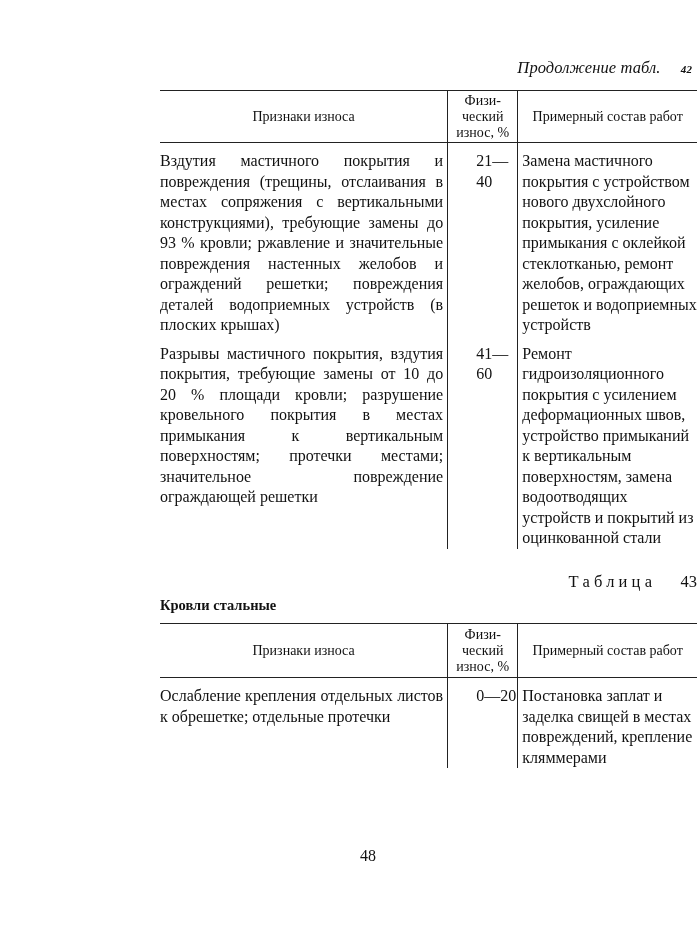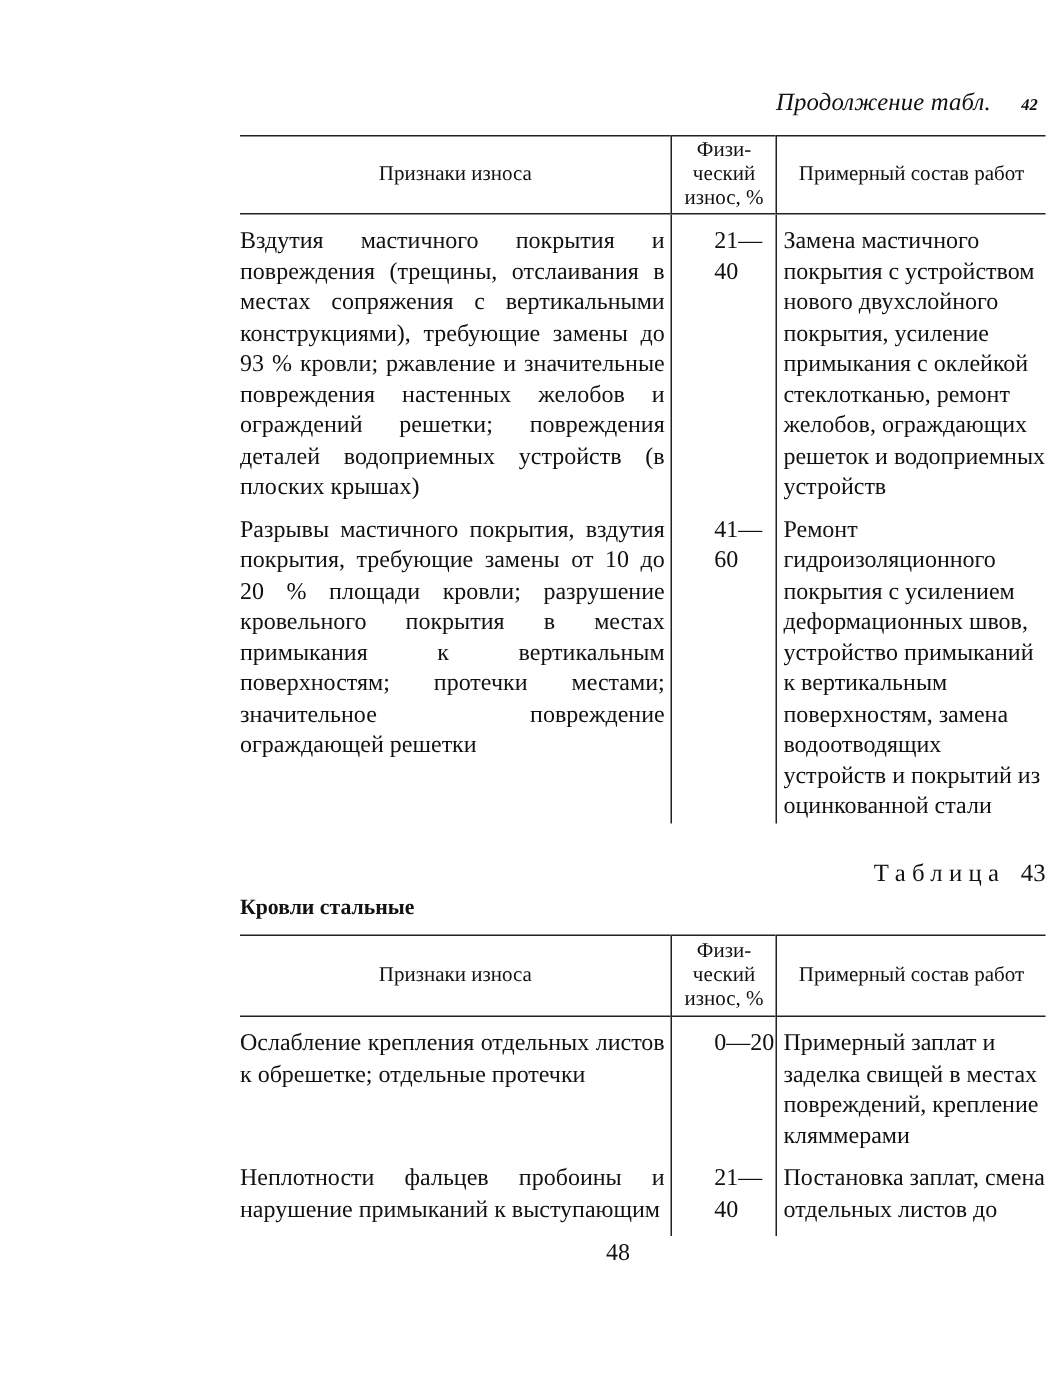--- a/index.html
+++ b/index.html
@@ -83,42 +83,42 @@
       position: absolute;
       top: 572px;
       left: 480px;
       width: 217px;
       text-align: right;
       font-size: 16.5px;
       letter-spacing: 4.2px;
     }
     .table-number .n {
       letter-spacing: 0;
-      margin-left: 2px;
+      margin-left: 16px;
     }
     .table-title {
       position: absolute;
       top: 597px;
       left: 160px;
       width: 537px;
       text-align: left;
       font-weight: bold;
       font-size: 14.5px;
     }
     #table2 { top: 623px; }
     #table2 thead tr { height: 54px; }
     #table2 td { padding-top: 8px; }
     #table2 tr.r1 td { height: 64px; }
     #table2 tr.r2 td { height: 48px; }
     .page-number {
       position: absolute;
-      top: 827px;
+      top: 847px;
       left: 360px;
       width: 60px;
-      text-align: right;
+      text-align: left;
       font-size: 16px;
     }
   </style>
 </head>
 <body>
 
 <div class="continuation">
   <span>Продолжение табл.</span>
   <span class="num">42</span>
 </div>
@@ -165,23 +165,18 @@
         <div>ческий</div>
         <div>износ, %</div>
       </th>
       <th class="c3">Примерный состав работ</th>
     </tr>
   </thead>
   <tbody>
     <tr class="r1">
       <td class="c1">Ослабление крепления отдельных листов к обрешетке; отдельные протечки</td>
       <td class="c2">0—20</td>
-      <td class="c3">Примерный заплат и заделка свищей в местах повреждений, крепление кляммерами</td>
-    </tr>
-    <tr class="r2">
-      <td class="c1">Неплотности фальцев пробоины и нарушение примыканий к выступающим</td>
-      <td class="c2">21—40</td>
-      <td class="c3">Постановка заплат, смена отдельных листов до</td>
+      <td class="c3">Постановка заплат и заделка свищей в местах повреждений, крепление кляммерами</td>
     </tr>
   </tbody>
 </table>
 
 <div class="page-number">48</div>
 
 </body></html>

